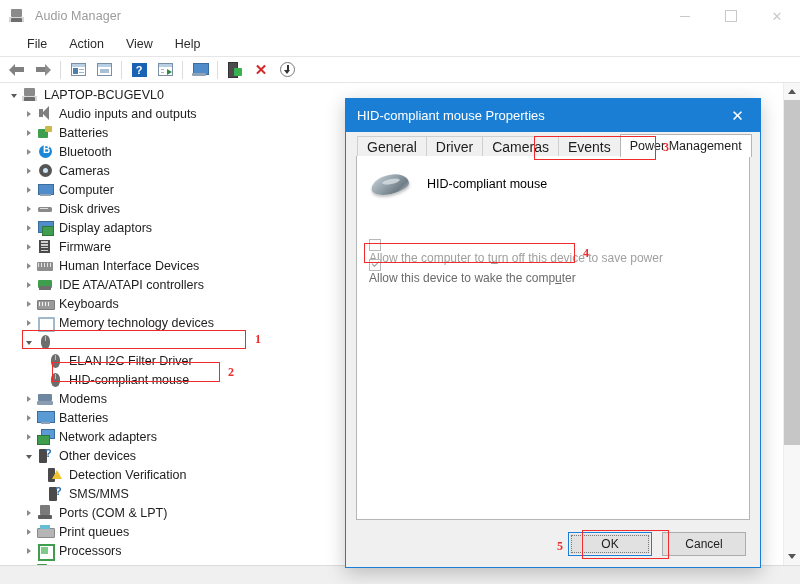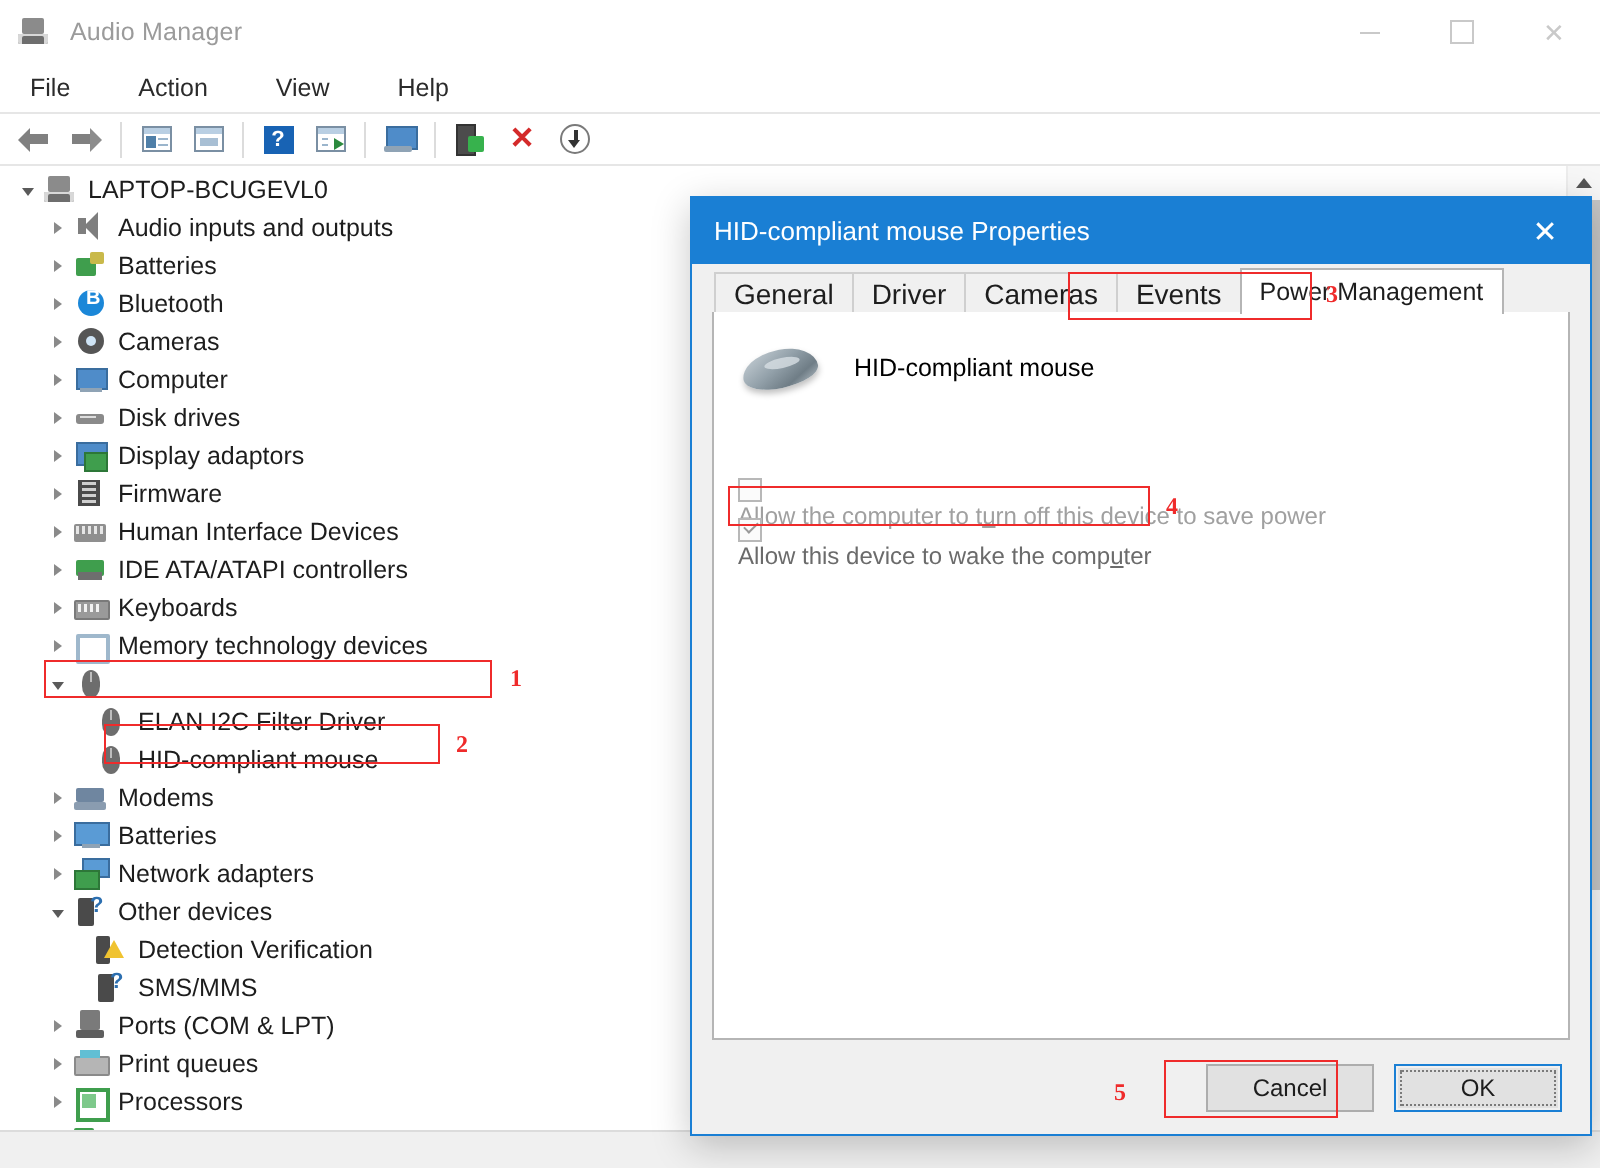--- a/index.html
+++ b/index.html
@@ -39,21 +39,21 @@
     color:#c9c9c9; font-size:13px; line-height:1;
   }
   .wc-min::before { content:""; display:block; width:10px; height:1px; background:#c9c9c9; }
   .wc-max::before { content:""; display:block; width:10px; height:10px; border:1px solid #c9c9c9; }
   .wc-close { font-size:15px; font-family:"Liberation Sans",sans-serif; }
 
   
   .menubar {
     height:24px; min-height:24px;
     display:flex; align-items:center;
-    padding-left:4px; gap:12px;
+    padding-left:16px; gap:0px;
     background:#ffffff;
   }
   .menubar .mi {
     padding:3px 11px 4px 11px; font-size:12.5px; color:#2b2b2b;
   }
 
   
   .toolbar {
     height:27px; min-height:27px;
     display:flex; align-items:center;
@@ -253,21 +253,21 @@
   .vs-thumb { position:absolute; left:0; width:16px; top:17px; height:345px; background:#c6c6c6; }
 
   
   .statusbar {
     height:19px; min-height:19px;
     background:#f0f0f0; border-top:1px solid #dcdcdc;
   }
 
   
   #dialog {
-    position:absolute; left:345px; top:98px; width:451px; height:470px;
+    position:absolute; left:345px; top:98px; width:416px; height:470px;
     background:#f0f0f0;
     border:1px solid #1a7fd4;
     box-shadow: 0 5px 18px rgba(0,0,0,0.22);
   }
   .dlg-title {
     height:33px; background:#1a7fd4; color:#fff;
     display:flex; align-items:center; padding-left:11px;
     font-size:13px; position:relative;
   }
   .dlg-close {
@@ -589,22 +589,22 @@
         <span class="cb-lbl"><span id="cb0pre">Allow the computer to t</span><u id="cb0ac">u</u><span id="cb0post">rn off this device to save power</span></span>
       </div>
       <div class="cb-row" id="cbrow1">
         <span class="cbox checked" id="cb1"></span>
         <span class="cb-lbl dark"><span id="cb1pre">Allow this device to wake the comp</span><u id="cb1ac">u</u><span id="cb1post">ter</span></span>
       </div>
     </div>
   </div>
 
   <div class="dlg-footer">
+    <div class="btn focus" id="ok-btn">OK</div>
     <div class="btn">Cancel</div>
-    <div class="btn focus" id="ok-btn">OK</div>
   </div>
 </div>
 
 <div class="anno-box" style="left:22px;  top:330px; width:224px; height:19px;"></div>
 <div class="anno-num" style="left:255px; top:332px;">1</div>
 
 <div class="anno-box" style="left:52px;  top:362px; width:168px; height:20px;"></div>
 <div class="anno-num" style="left:228px; top:365px;">2</div>
 
 <div class="anno-box" style="left:534px; top:136px; width:122px; height:24px;"></div>

